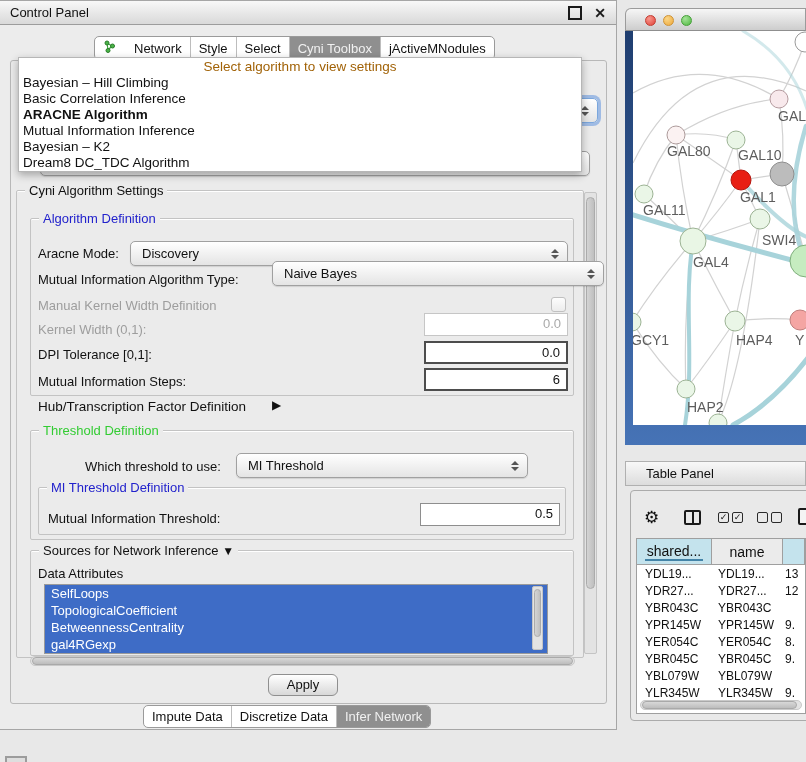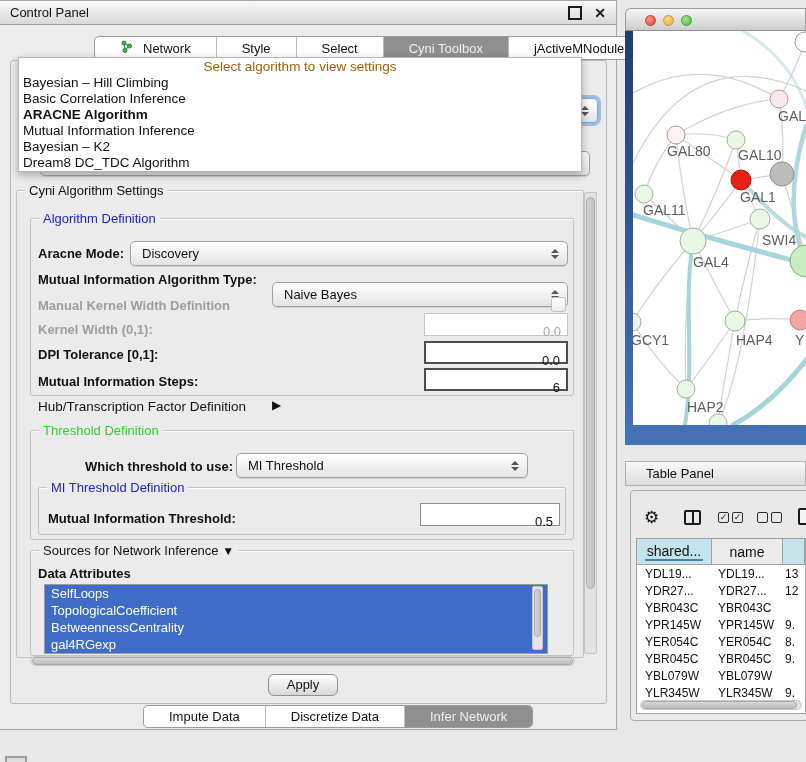--- a/index.html
+++ b/index.html
@@ -8,39 +8,39 @@
   
   .cpwin{position:absolute;left:0;top:8;width:617px;height:730px;background:#ececec;
          border:1px solid #a6a6a6;border-left:none;box-sizing:border-box;}
   .cp-titlebar{height:23px;background:linear-gradient(#f8f8f8,#d9d9d9);border-bottom:1px solid #9c9c9c;
          display:flex;align-items:center;padding:0 10px;font-size:13px;}
   .cp-titlebar .sp{flex:1}
   .float-ic{width:10px;height:10px;border:2px solid #1a1a1a;margin-right:12px;}
   .close-ic{font-size:14px;font-weight:bold;color:#1a1a1a;line-height:10px;}
   .seg{position:absolute;display:flex;background:#fff;border:1px solid #9a9a9a;border-radius:5px;
        overflow:hidden;font-size:13px;}
-  .seg .it{padding:3px 25px;border-left:1px solid #bdbdbd;display:flex;align-items:center;gap:10px;white-space:nowrap;cursor:default;}
+  .seg .it{padding:3px 8px;border-left:1px solid #bdbdbd;display:flex;align-items:center;gap:18px;white-space:nowrap;cursor:default;}
   .seg .it:first-child{border-left:none}
   .seg .it.sel{background:#8f8f8f;color:#f1f1f1;}
   #topTabs{left:94px;top:36px;}
   #bottomTabs{left:143px;top:705px;}
   .cp-content{position:absolute;left:10px;top:60px;width:597px;height:644px;background:#ebebeb;
        border:1px solid #b8b8b8;border-radius:3px;box-sizing:border-box;}
   
   .combo{position:absolute;background:linear-gradient(#ffffff,#e4e4e4);border:1px solid #a0a0a0;
        border-radius:5px;display:flex;align-items:center;font-size:13px;height:25px;box-sizing:border-box;
        padding-left:11px;box-shadow:0 1px 1px rgba(0,0,0,.12);}
   .combo .arr{margin-left:auto;margin-right:8px;display:flex;flex-direction:column;gap:2px;}
   .combo .arr i{display:block;width:0;height:0;border-left:4px solid transparent;border-right:4px solid transparent;}
   .combo .arr i.up{border-bottom:4px solid #555;}
   .combo .arr i.dn{border-top:4px solid #555;}
   .tfield{position:absolute;background:#fff;border:2px solid #4d4d4d;box-sizing:border-box;font-size:13px;
-       text-align:right;padding:10px 6px 0 0;height:23px;}
+       text-align:right;padding:2px 6px 0 0;height:23px;}
   .tfield.dis{border:1px solid #c6c6c6;color:#a9a9a9;}
-  .lbl{position:absolute;font-size:13px;font-weight:bold;white-space:nowrap;}
+  .lbl{position:absolute;font-size:13px;font-weight:normal;white-space:nowrap;}
   .lbl.dis{color:#9d9d9d;}
   .grp{position:absolute;border:1px solid #c3c3c3;border-radius:2px;box-shadow:inset 0 1px 0 #fff;text-align:center;}
   .legend{position:absolute;top:-8px;left:8px;background:#ebebeb;padding:0 4px;font-size:13px;white-space:nowrap;}
   .legend.blue{color:#2222cc;}
   .legend.green{color:#33cc33;}
   .chk{position:absolute;width:15px;height:15px;border:1px solid #c0c0c0;border-radius:3px;
        background:linear-gradient(#fdfdfd,#ececec);box-sizing:border-box;}
   
   .vsb{position:absolute;width:13px;background:#e3e3e3;border:1px solid #c4c4c4;border-radius:2px;box-sizing:border-box;}
   .vsb .th{position:absolute;left:1px;right:1px;border-radius:5px;background:linear-gradient(90deg,#d4d4d4,#bfbfbf);border:1px solid #ababab;}
@@ -172,21 +172,21 @@
   </div>
   <span class="lbl" style="left:38px;top:246px;">Aracne Mode:</span>
   <div class="combo" style="left:130px;top:241px;width:438px;">
     <span>Discovery</span>
     <span class="arr">
         <i class="up"></i>
         <i class="dn"></i>
       </span>
   </div>
   <span class="lbl" style="left:38px;top:272px;">Mutual Information Algorithm Type:</span>
-  <div class="combo" style="left:272px;top:282px;width:296px;">
+  <div class="combo" style="left:272px;top:261px;width:332px;">
     <span>Naive Bayes</span>
     <span class="arr">
         <i class="up"></i>
         <i class="dn"></i>
       </span>
   </div>
   <span class="lbl dis" style="left:38px;top:298px;">Manual Kernel Width Definition</span>
   <span class="chk" style="left:551px;top:297px;"></span>
   <span class="lbl dis" style="left:38px;top:322px;">Kernel Width (0,1):</span>
   <div class="tfield dis" style="left:424px;top:313px;width:144px;">0.0</div>

